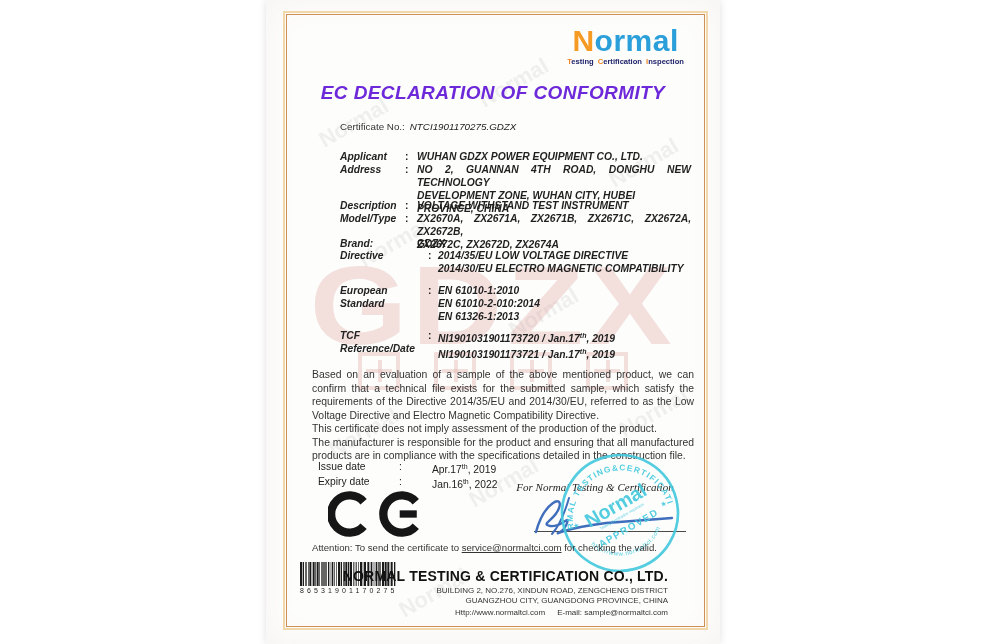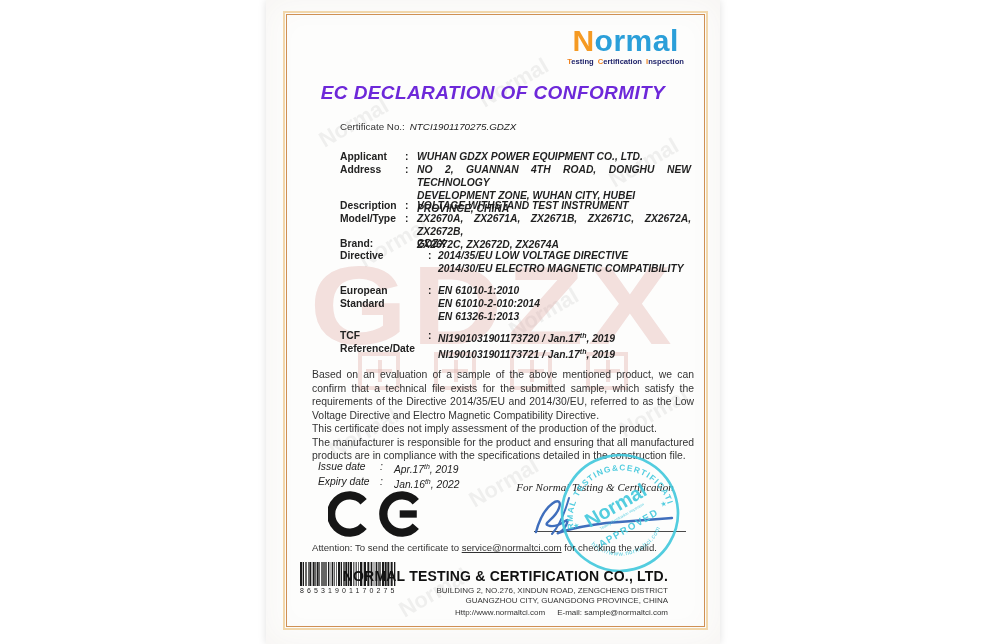--- a/index.html
+++ b/index.html
@@ -30,36 +30,36 @@
   .tagline .fl{color:#f0821e;}
 
   .title{position:absolute;top:82px;left:0;width:100%;text-align:center;font-size:19px;
          font-weight:bold;font-style:italic;letter-spacing:0.4px;color:#6d28d9;}
 
   .certline{position:absolute;top:121px;left:74px;font-size:9.8px;color:#333;}
   .certline .num{font-style:italic;margin-left:5px;color:#222;text-align:right;}
 
   
   .row{position:absolute;left:74px;display:flex;align-items:flex-start;font-size:10.3px;line-height:13px;}
-  .lab{font-weight:bold;color:#222;flex:none;}
+  .lab{font-weight:bold;color:#222;flex:none;font-style:italic;}
   .lab.g1{width:65px;} .lab.g2{width:88px;} .lab.brand{width:77px;}
   .col{flex:none;width:12px;font-weight:bold;color:#222;}
   .col.g2{width:10px;}
   .val{font-weight:bold;font-style:italic;color:#1f1f1f;}
   .val.g1{width:274px;} .val.g2{width:253px;}
   .jline{text-align:justify;text-align-last:justify;}
   sup{font-size:7px;}
 
   
   .bodytext{position:absolute;left:46px;top:368px;width:382px;font-size:10.4px;line-height:13.5px;
             color:#333;text-align:justify;}
   .bodytext p{margin:0;}
 
   
-  .daterow{position:absolute;left:52px;display:flex;font-size:10.3px;font-style:italic;color:#222;line-height:13px;}
+  .daterow{position:absolute;left:52px;display:flex;font-size:10.3px;color:#222;line-height:13px;gap:19px;}
   .daterow .dlab{width:62px;flex:none;}
   .daterow .dcol{width:14px;flex:none;}
 
   .ce{position:absolute;left:62px;top:488px;width:100px;height:52px;}
 
   .forline{position:absolute;left:239px;top:481px;width:180px;text-align:center;
            font-family:"Liberation Serif", serif;font-style:italic;font-size:11px;color:#222;}
   .sigline{position:absolute;left:268px;top:531px;width:152px;border-top:1.5px solid #4a4a4a;}
   .sig{position:absolute;left:262px;top:490px;width:152px;height:46px;}
   .stamp{position:absolute;left:292px;top:451px;width:124px;height:124px;transform:rotate(-14deg);opacity:0.92;}

